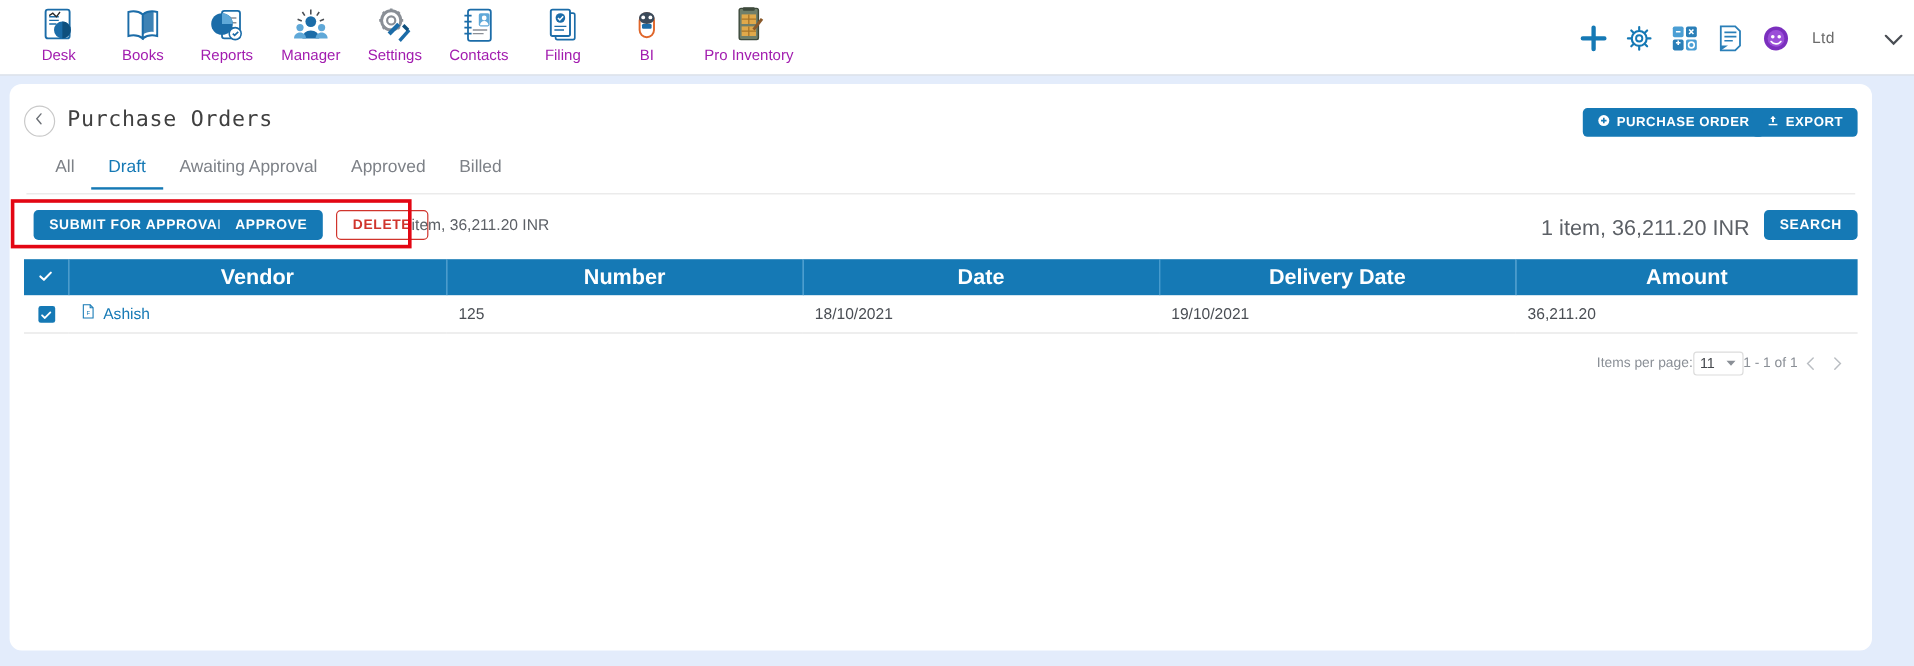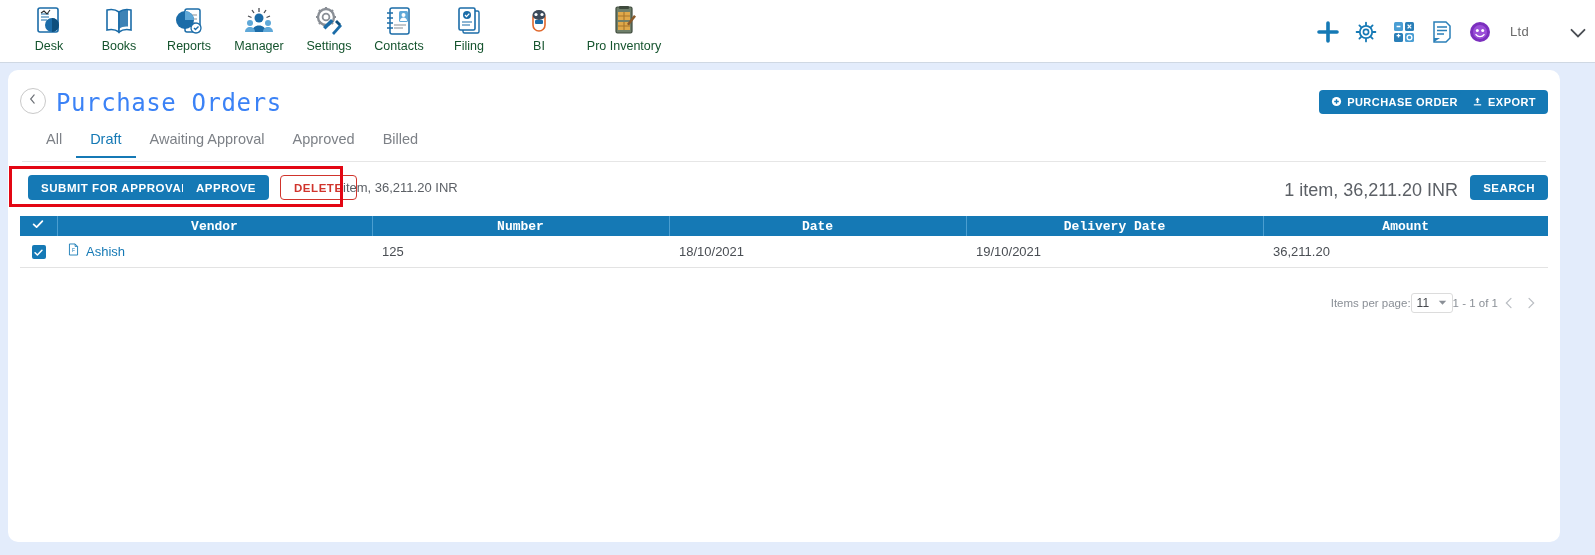--- a/index.html
+++ b/index.html
@@ -22,21 +22,21 @@
   .app-item {
     width: 70px;
     display: flex; flex-direction: column; align-items: center;
     cursor: pointer;
     padding-top: 2px;
   }
   .app-item.wide { width: 100px; }
   .app-icon { width: 32px; height: 32px; display: block; }
   .app-label {
     margin-top: 2px;
-    font-size: 12.5px; color: #14532d; white-space: nowrap;
+    font-size: 12.5px; color: #a21caf; white-space: nowrap;
     font-family: "Liberation Sans", sans-serif;
   }
 
   #nav-right {
     position: absolute; right: 0; top: 0;
     height: 63px;
     display: flex; align-items: center; gap: 14px;
     padding-right: 4px;
   }
   .nav-ricon { width: 24px; height: 24px; display: block; cursor: pointer; }
@@ -57,21 +57,21 @@
   }
   #back-btn {
     position: absolute; left: 12px; top: 18px;
     width: 26px; height: 26px; border-radius: 50%;
     border: 1px solid #c9c9c9; background: #fff;
     display: flex; align-items: center; justify-content: center;
     cursor: pointer;
   }
   #page-title {
     position: absolute; left: 48px; top: 19px;
-    font-size: 24px; color: #3b82f6;
+    font-size: 18px; color: #404040;
     font-family: "DejaVu Sans Mono", monospace;
     letter-spacing: .6px;
     white-space: nowrap;
   }
   .hdr-btn {
     position: absolute; top: 20px; height: 24px;
     background: #1579b5; color: #fff;
     border: none; border-radius: 4px;
     font-size: 11px; font-weight: bold; letter-spacing: .45px;
     display: flex; align-items: center; gap: 5px;
@@ -137,24 +137,24 @@
     border: 3px solid #e30613;
     pointer-events: none;
     background: transparent;
   }
 
   
   #table-wrap { position: absolute; left: 12px; top: 146px; width: 1528px; }
   table { width: 100%; border-collapse: collapse; table-layout: fixed; }
   thead th {
     background: #1579b5; color: #ffffff;
-    font-size: 13px; font-weight: bold;
-    height: 20px; text-align: center;
+    font-size: 18px; font-weight: bold;
+    height: 30px; text-align: center;
     border-right: 1px solid #4b9ed0;
-    font-family: Liberation Mono, monospace;
+    font-family: Liberation Sans, sans-serif;
   }
   thead th:last-child { border-right: none; }
   tbody td {
     height: 31px; font-size: 13px; color: #4a4e54;
     border-bottom: 1px solid #e3e3e3;
     padding-left: 10px; text-align: left;
     font-family: "Liberation Sans", sans-serif;
   }
   .col-check { width: 37px; }
   .col-vendor { width: 315px; }

